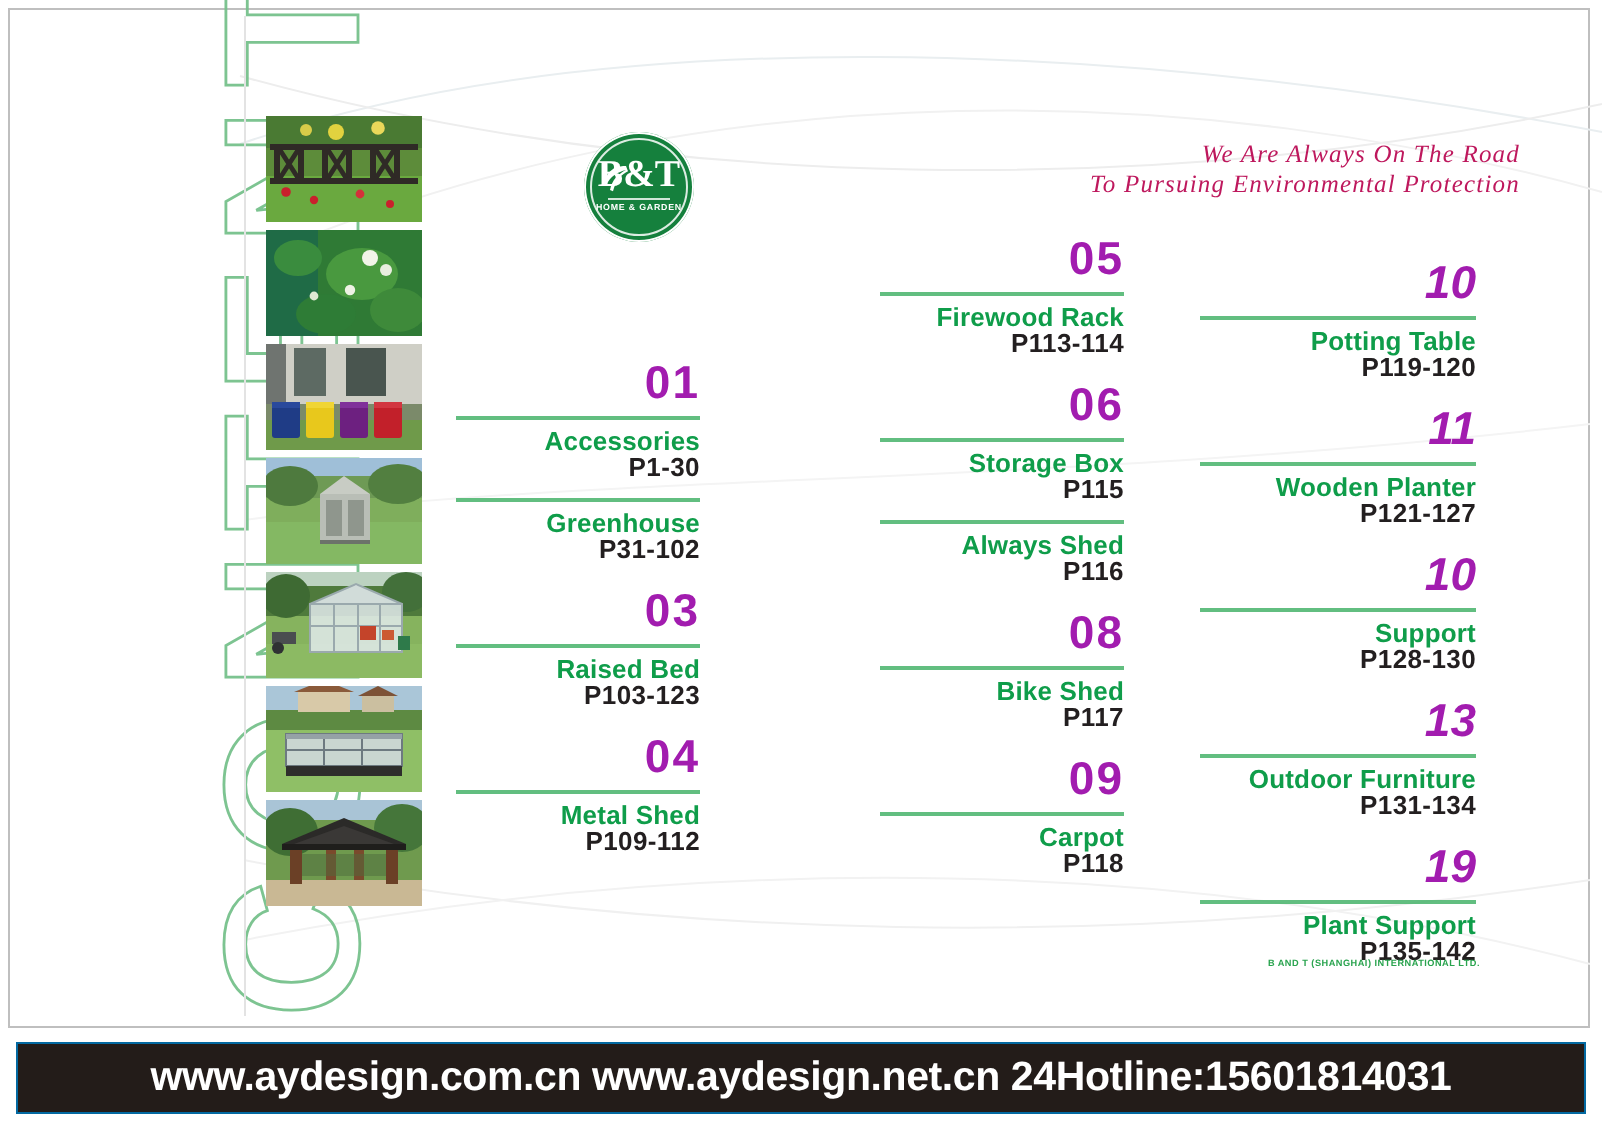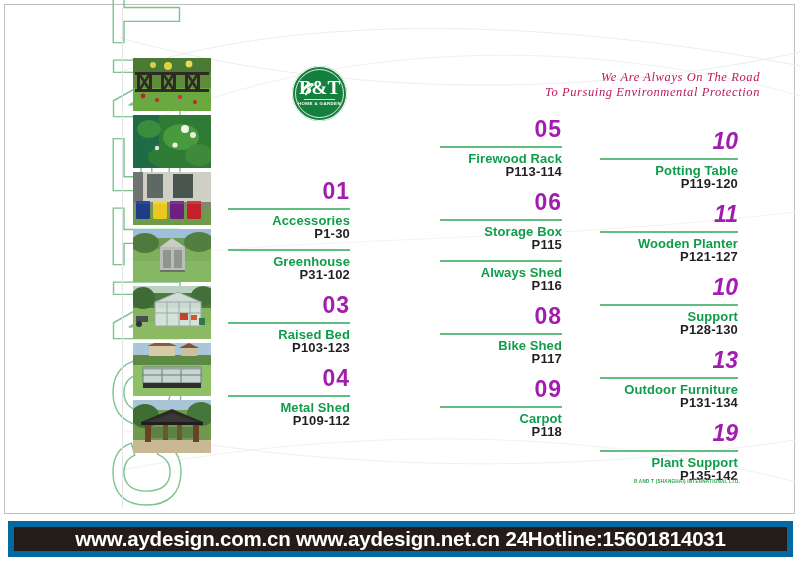--- a/index.html
+++ b/index.html
@@ -230,21 +230,21 @@
   }
 
   
   .footer-bar {
     position: absolute;
     left: 8px;
     top: 521px;
     width: 785px;
     height: 36px;
     background: #231c19;
-    border: 6px solid #0369a1;
+    border: 1px solid #0369a1;
     box-sizing: border-box;
     display: flex;
     align-items: center;
     justify-content: center;
   }
   .footer-text {
     color: #ffffff;
     font-family: "Liberation Sans", sans-serif;
     font-weight: 700;
     font-size: 20.5px;

